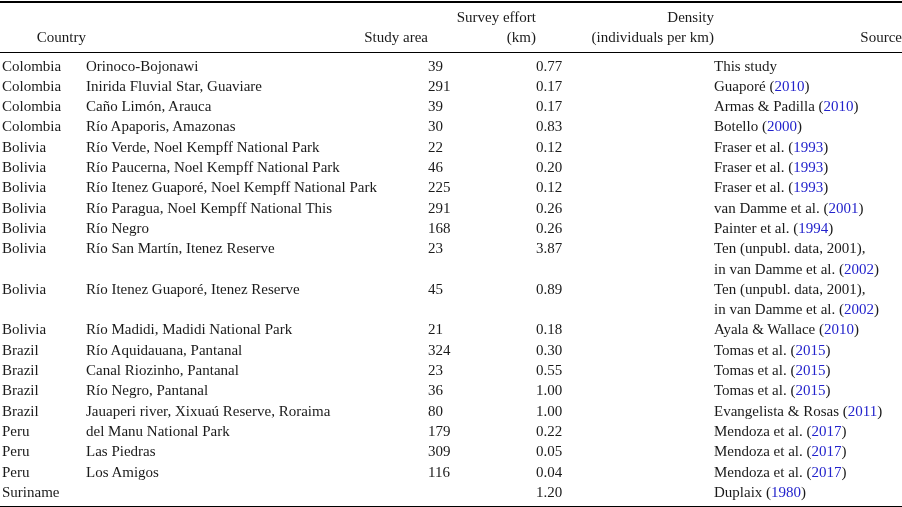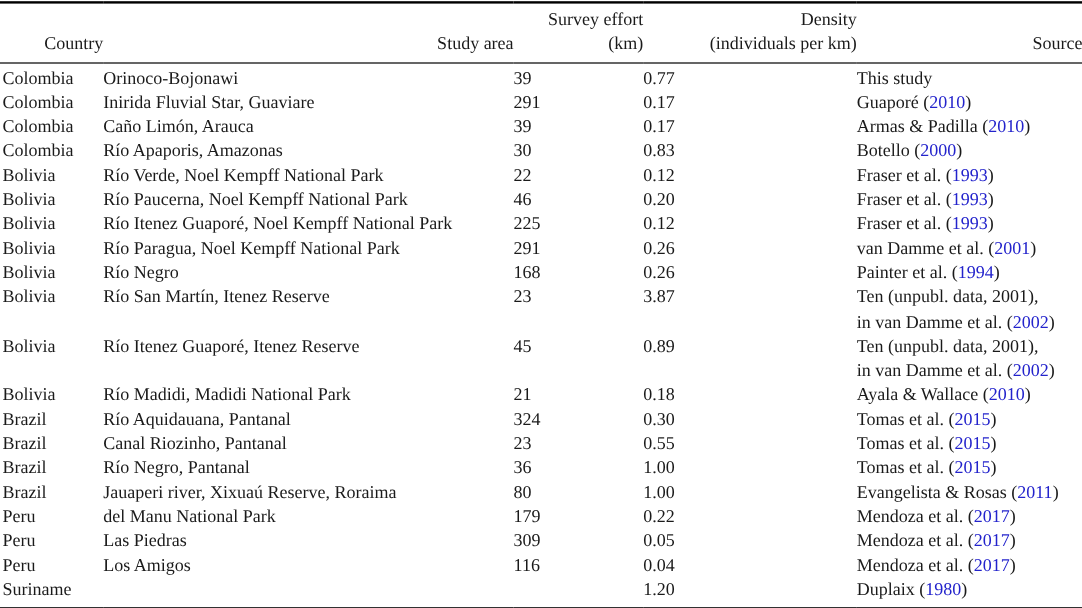--- a/index.html
+++ b/index.html
@@ -151,21 +151,21 @@
         <td>Bolivia</td>
         <td>Río Itenez Guaporé, Noel Kempff National Park</td>
         <td>225</td>
         <td>0.12</td>
         <td>
           <div><span>Fraser et al. (</span><a class="year-link">1993</a><span>)</span></div>
         </td>
       </tr>
       <tr>
         <td>Bolivia</td>
-        <td>Río Paragua, Noel Kempff National Park</td>
+        <td>Río Paragua, Noel Kempff National This</td>
         <td>291</td>
         <td>0.26</td>
         <td>
           <div><span>van Damme et al. (</span><a class="year-link">2001</a><span>)</span></div>
         </td>
       </tr>
       <tr>
         <td>Bolivia</td>
         <td>Río Negro</td>
         <td>168</td>

